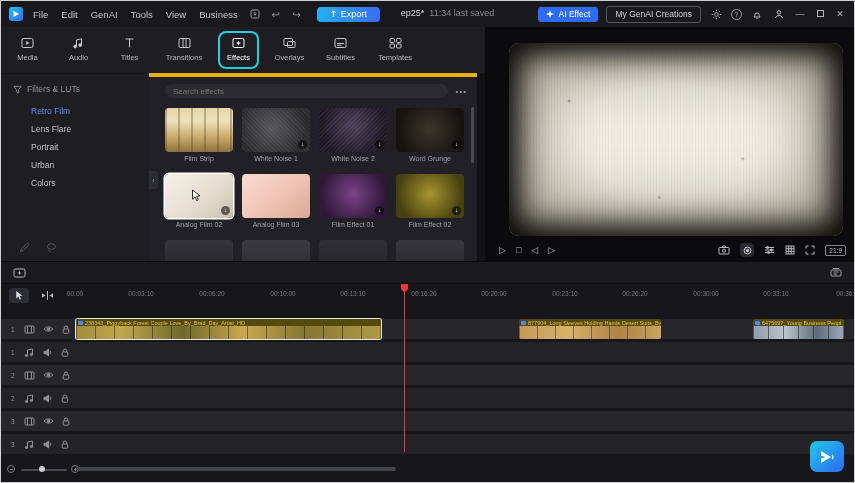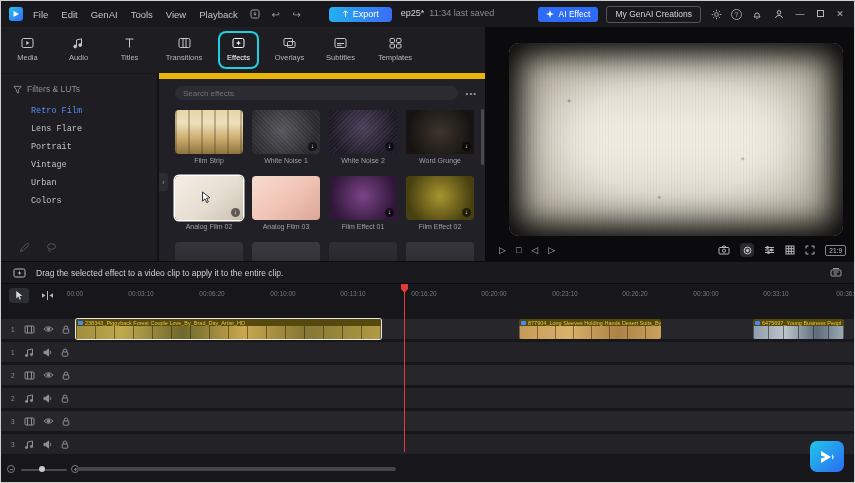--- a/index.html
+++ b/index.html
@@ -10,21 +10,21 @@
 
   
   .menubar { position:absolute; top:0; left:0; width:100%; height:26px; background:#19191d;
              display:flex; align-items:center; gap:7px; padding:0 8px; font-size:9.5px; }
   .logo { width:14px; height:14px; border-radius:3px; flex:0 0 auto;
           background:linear-gradient(135deg,#27c4e8,#2f6bff); display:flex; align-items:center; justify-content:center; }
   .logo svg { display:block; }
   .menu-item { padding:0 3px; color:#c2c2c7; cursor:default; }
   .mb-icon { color:#9a9aa0; font-size:10px; width:14px; text-align:center; }
   .mb-icon svg { display:block; margin:0 auto; }
-  .export-btn { margin-left:18px; padding:2px 13px 3px; border-radius:4px; color:#fff; font-size:9px;
+  .export-btn { margin-left:6px; padding:2px 13px 3px; border-radius:4px; color:#fff; font-size:9px;
                 background:linear-gradient(90deg,#23b0f0,#3b6cf5); display:flex; align-items:center; gap:4px; }
   .title-center { position:absolute; left:50%; transform:translateX(-50%); top:7px; font-size:9px; color:#8a8a90; white-space:nowrap; }
   .title-center b { color:#d8d8dc; font-weight:normal; margin-right:5px;padding-left:40px; }
   .mb-right { margin-left:auto; display:flex; align-items:center; gap:8px; }
   .pill-blue { background:#2e6bf6; color:#fff; border-radius:3px; padding:2px 8px 3px; font-size:8.5px; display:flex; gap:4px; align-items:center;}
   .pill-dark { border:1px solid #55555c; color:#d5d5da; border-radius:3px; padding:2px 8px 3px; font-size:8.5px; }
   .round-help { width:11px; height:11px; border:1px solid #9a9aa0; border-radius:50%; font-size:7px; color:#b5b5ba;
                 display:flex; align-items:center; justify-content:center; }
   .win-btn { color:#b5b5ba; font-size:9px; width:12px; text-align:center; }
   .win-box { width:7px; height:7px; border:1px solid #b5b5ba; display:inline-block; }
@@ -35,26 +35,26 @@
   .tab { width:37px; display:flex; flex-direction:column; align-items:center; gap:4px; padding:4px 0 5px; border-radius:6px; }
   .tab.wide { width:44px;align-items:center; }
   .tab .tab-label { font-size:7.5px; color:#b4b4ba; white-space:nowrap; }
   .tab.active { box-shadow:0 0 0 2px #1fd0e0; }
   .tab.active .tab-label { color:#fff; }
   .tab svg { display:block; }
 
   
   .sidebar { position:absolute; top:72px; left:0; width:156px; height:188px; background:#1d1d22; border-top:1px solid #17171b; }
   .sb-header { display:flex; align-items:center; gap:5px; padding:10px 0 8px 12px; font-size:8.5px; color:#8f9094; }
-  .sb-item { padding:4px 0 4px 30px; font-size:8.5px; color:#c2c2c7;font-family:Liberation Mono, monospace; }
+  .sb-item { padding:4px 0 4px 30px; font-size:8.5px; color:#c2c2c7; }
   .sb-item.active { color:#5a8df5; }
   .sb-tools { position:absolute; bottom:8px; left:18px; display:flex; gap:16px; opacity:.45; }
 
   
-  .fx-panel { position:absolute; top:72px; left:158px; width:328px; height:188px; background:#202026; overflow:hidden; border-top:6px solid #eab308; }
+  .fx-panel { position:absolute; top:72px; left:148px; width:328px; height:188px; background:#202026; overflow:hidden; border-top:4px solid #eab308; }
   .fx-top { display:flex; align-items:center; margin:7px 10px 0 16px; gap:8px; }
   .fx-search { flex:1; height:14px; background:#2b2b31; border:none; border-radius:7px; color:#9a9aa0;
                font-size:8px; padding:0 8px; outline:none; font-family:"Liberation Sans",sans-serif; }
   .fx-more { color:#9a9aa0; font-size:8px; letter-spacing:1px; }
   .fx-grid { display:grid; grid-template-columns:repeat(4,68px); gap:12px 9px; margin:10px 0 0 16px; }
   .fx-cell {}
   .fx-thumb { position:relative; width:68px; height:44px; border-radius:4px; overflow:hidden; background:#333; }
   .fx-thumb.selected { box-shadow:0 0 0 1.5px #fff; }
   .fx-name { font-size:7px; color:#9fa0a6; text-align:center; margin-top:3px; white-space:nowrap; }
   .dl-badge { position:absolute; right:3px; bottom:3px; width:9px; height:9px; border-radius:50%;
@@ -128,21 +128,21 @@
     <div class="logo">
       <svg width="8" height="8" viewBox="0 0 8 8">
           <polygon points="1.5,1 7,4 1.5,7" fill="#fff"></polygon>
         </svg>
     </div>
     <span class="menu-item">File</span>
     <span class="menu-item">Edit</span>
     <span class="menu-item">GenAI</span>
     <span class="menu-item">Tools</span>
     <span class="menu-item">View</span>
-    <span class="menu-item">Playback</span>
+    <span class="menu-item">Business</span>
     <span class="mb-icon">
       <svg width="10" height="10" viewBox="0 0 10 10" fill="none" stroke="#9a9aa0">
           <rect x="1" y="1" width="8" height="8" rx="1.5"></rect>
           <path d="M5 3v3M3.6 4.8L5 6.2 6.4 4.8"></path>
         </svg>
     </span>
     <span class="mb-icon">↩</span>
     <span class="mb-icon">↪</span>
     <div class="export-btn">
       <svg width="7" height="8" viewBox="0 0 7 8" fill="none" stroke="#fff">
@@ -250,21 +250,20 @@
   <div class="sidebar">
     <div class="sb-header">
       <svg width="9" height="9" viewBox="0 0 10 10" fill="none" stroke="#8f9094">
           <path d="M1 1.5h8L6.2 5.2V9L3.8 7.6V5.2Z"></path>
         </svg>
       <span>Filters &amp; LUTs</span>
     </div>
     <div class="sb-item active">Retro Film</div>
     <div class="sb-item">Lens Flare</div>
     <div class="sb-item">Portrait</div>
-    <div class="sb-item">Vintage</div>
     <div class="sb-item">Urban</div>
     <div class="sb-item">Colors</div>
     <div class="sb-tools">
       <svg width="11" height="11" viewBox="0 0 11 11" fill="none" stroke="#9a9aa0">
           <path d="M1.5 9.5L2.2 7 7.5 1.7a1 1 0 0 1 1.8 1.8L4 8.8Z"></path>
         </svg>
       <svg width="11" height="11" viewBox="0 0 11 11" fill="none" stroke="#9a9aa0">
           <ellipse cx="5.5" cy="4.5" rx="4" ry="2.8"></ellipse>
           <path d="M3 7.2c-.5 1.4.3 2.6 1.8 2.6"></path>
         </svg>
@@ -387,21 +386,20 @@
         <span class="ratio-box">21:9</span>
       </div>
     </div>
   </div>
 
   <div class="hint-bar">
     <svg width="13" height="12" viewBox="0 0 13 12" fill="none" stroke="#b8b8bd">
         <rect x="1" y="2" width="11" height="8" rx="1.5"></rect>
         <path d="M6.5 3.8L7.1 5.4 8.7 6 7.1 6.6 6.5 8.2 5.9 6.6 4.3 6 5.9 5.4Z" fill="#b8b8bd" stroke="none"></path>
       </svg>
-    <span class="hint-text">Drag the selected effect to a video clip to apply it to the entire clip.</span>
     <svg class="hint-right" width="12" height="11" viewBox="0 0 12 11" fill="none" stroke="#9a9aa0">
         <rect x="1" y="3" width="10" height="6" rx="1"></rect>
         <path d="M3 1.5h6M3.5 5h5M3.5 7h3.5"></path>
       </svg>
   </div>
 
   <div class="timeline">
     <div class="tl-toolbar">
       <span class="tool-box">
         <svg width="9" height="11" viewBox="0 0 11 13">

